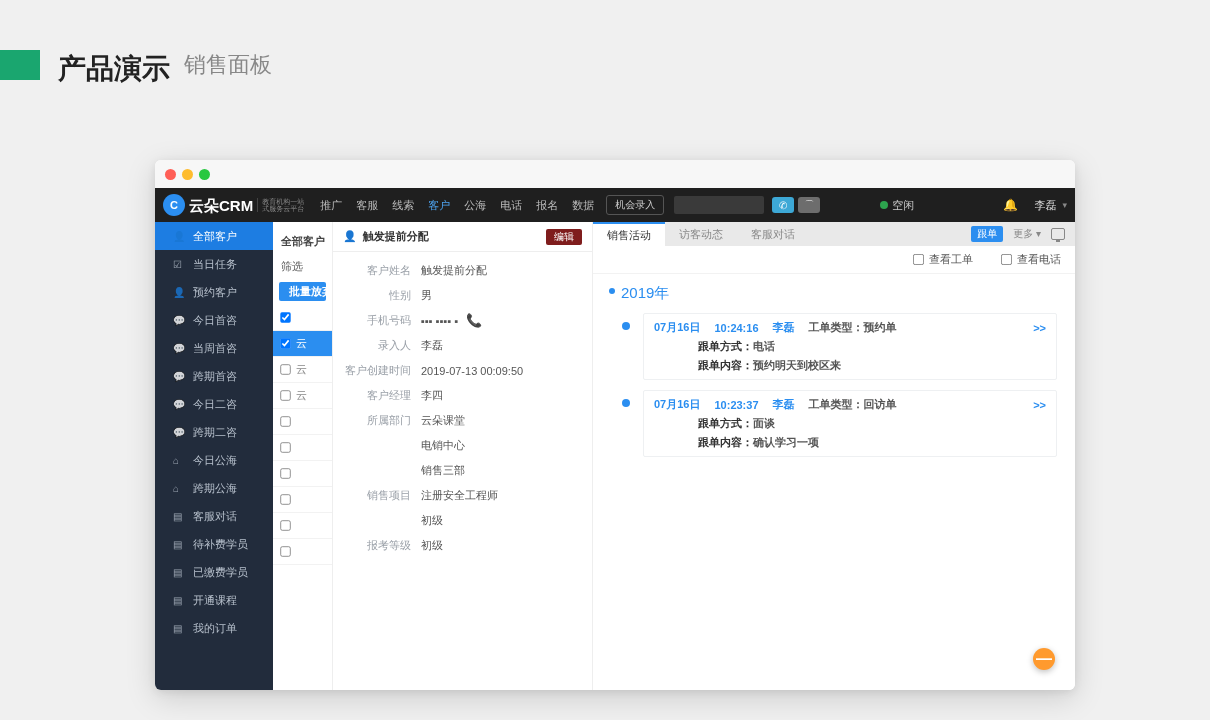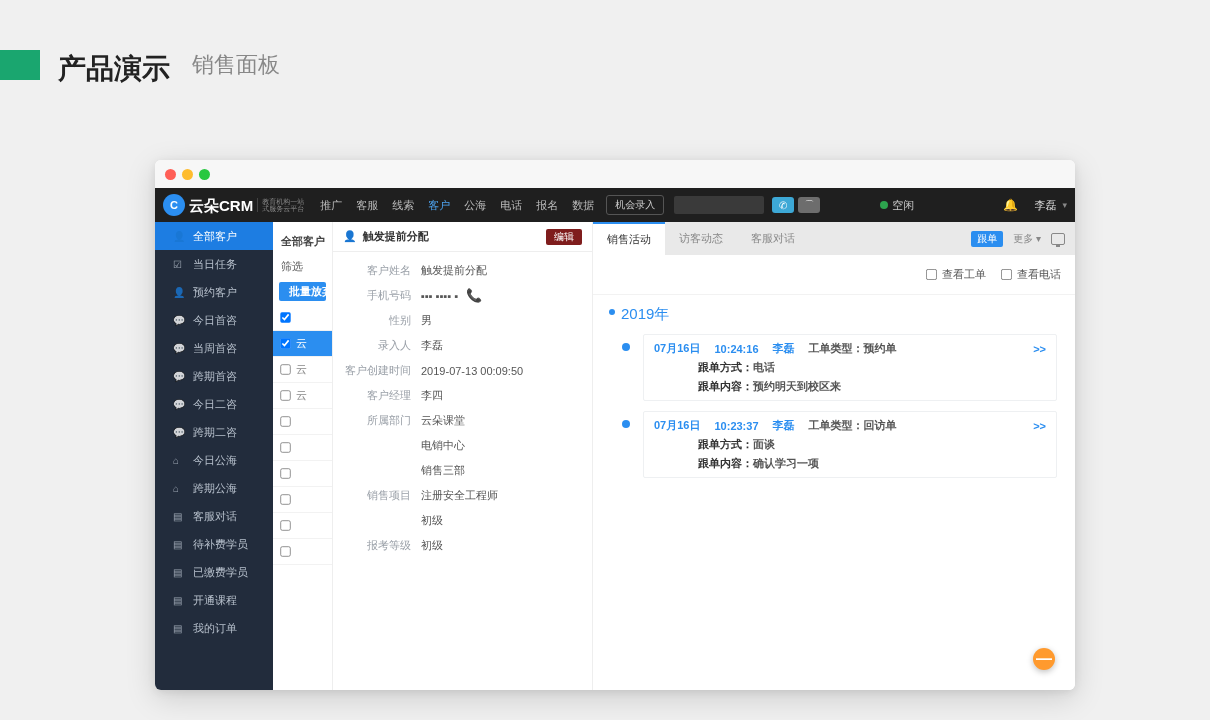--- a/index.html
+++ b/index.html
@@ -23,21 +23,21 @@
   }
   .page-title {
     font-size: 28px;
     font-weight: 700;
     color: #222;
     margin-left: 18px;
   }
   .page-subtitle {
     font-size: 22px;
     color: #888;
-    margin-left: 22px;
+    margin-left: 14px;
     font-weight: 400;
   }
   .window-frame {
     position: absolute;
     left: 155px;
     top: 160px;
     width: 920px;
     height: 530px;
     background: #fff;
     border-radius: 6px;
@@ -179,37 +179,37 @@
   .phone-ic { color:#2b8ef0; font-size: 13px; }
   .detail-body { padding: 6px 10px 6px 0;}
 
   .activity-col {
     flex: 1;
     background: #fff;
     display: flex; flex-direction: column;
     font-size: 11px;
   }
   .act-tabs {
-    height: 33px; display:flex; align-items:stretch;
+    height: 24px; display:flex; align-items:stretch;
     background: #e9e9e9;
   }
   .act-tab {
     padding: 0 14px; display:flex; align-items:center;
     color: #888; cursor:pointer;
   }
   .act-tab.active { background:#fff; color:#333; border-top: 2px solid #2b8ef0;}
   .act-tabs-right { margin-left:auto; display:flex; align-items:center; gap:6px; padding-right:10px;}
   .tag-blue { background:#2b8ef0; color:#fff; font-size:10px; padding:1px 6px; border-radius:2px;}
   .more-btn { color:#888; font-size:10px; padding:1px 4px;}
   .monitor-ic { width:14px; height:12px; border:1px solid #888; border-radius:2px; position:relative;}
   .monitor-ic::after{content:"";position:absolute;left:4px;right:4px;bottom:-3px;height:2px;background:#888;}
 
   .act-toolbar {
     display:flex; justify-content:flex-end; align-items:center;
-    gap: 14px; padding: 12px 14px; color:#555;
+    gap: 27px; padding: 6px 14px; color:#555;
     border-bottom: 1px solid #f2f2f2;
   }
   .chk { display:flex; align-items:center; gap:4px; font-size:11px; color:#555;}
   .chk input { transform: scale(.85);}
   .timeline-wrap { flex:1; overflow:auto; padding: 10px 18px 20px 28px;}
   .year-lbl { color:#2b8ef0; font-size:15px; margin-bottom:10px; position:relative;}
   .year-lbl::before{
     content:""; position:absolute; left:-12px; top:4px;
     width:6px; height:6px; border-radius:50%; background:#2b8ef0;
   }
@@ -417,30 +417,30 @@
         <div class="edit-btn">编辑</div>
       </div>
       <div class="detail-body" id="detail-body">
           <div class="field-row">
             <div class="field-label">客户姓名</div>
             <div class="field-val">
               <span>触发提前分配</span>
             </div>
           </div>
           <div class="field-row">
+            <div class="field-label">性别</div>
+            <div class="field-val">
+              <span>男</span>
+            </div>
+          </div>
+          <div class="field-row">
             <div class="field-label">手机号码</div>
             <div class="field-val">
               <span>▪▪▪ ▪▪▪▪ ▪</span>
               <span class="phone-ic">📞</span>
-            </div>
-          </div>
-          <div class="field-row">
-            <div class="field-label">性别</div>
-            <div class="field-val">
-              <span>男</span>
             </div>
           </div>
           <div class="field-row">
             <div class="field-label">录入人</div>
             <div class="field-val">
               <span>李磊</span>
             </div>
           </div>
           <div class="field-row">
             <div class="field-label">客户创建时间</div>

